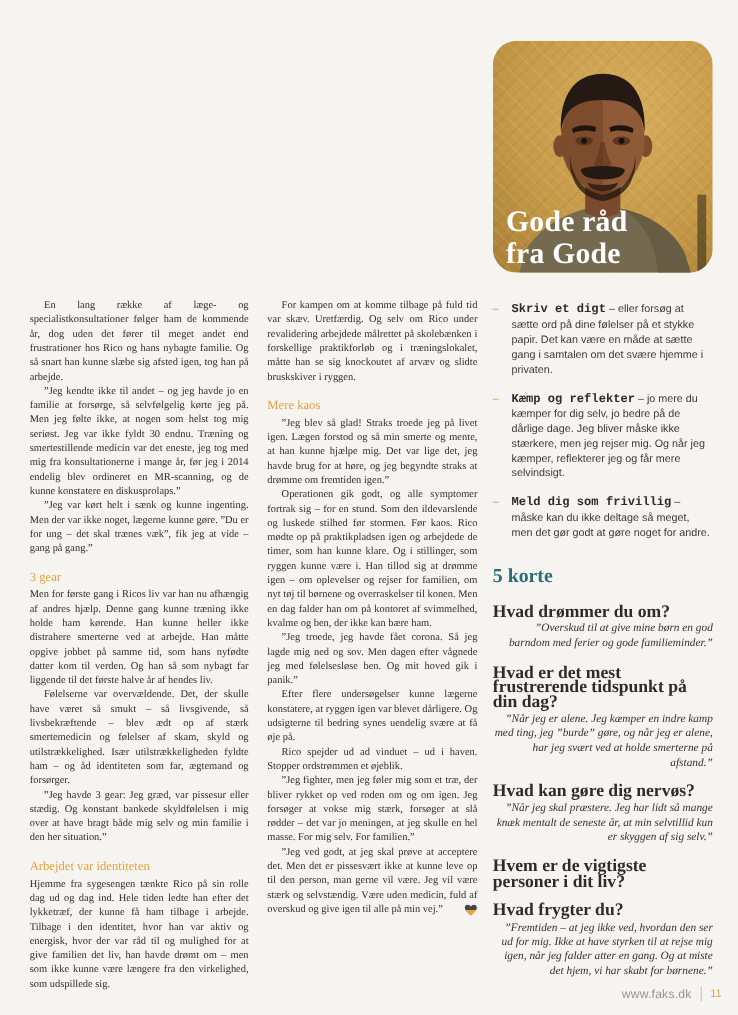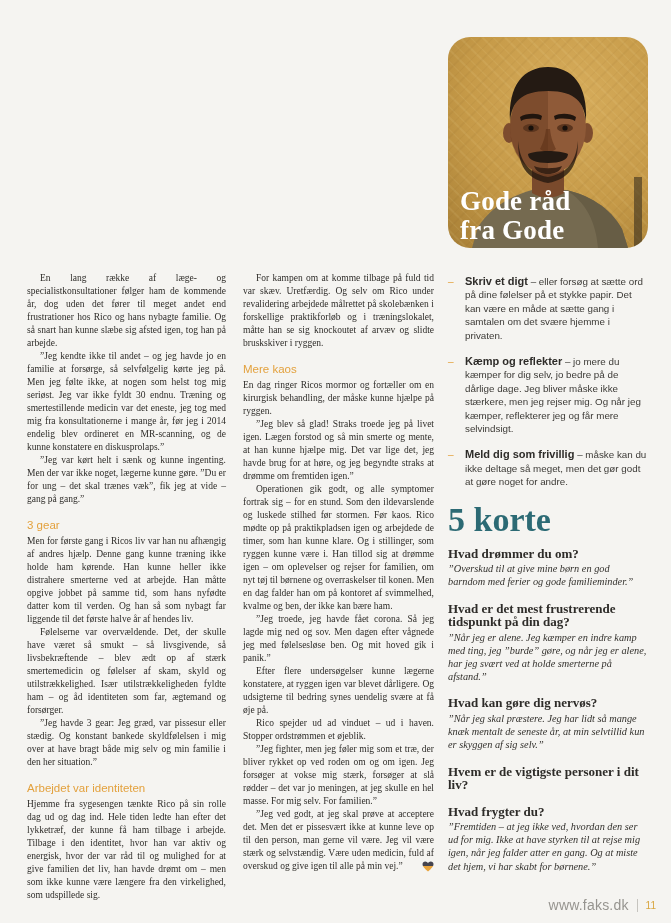--- a/index.html
+++ b/index.html
@@ -15,21 +15,21 @@
   .page{position:absolute;inset:0;}
   .col{position:absolute;top:272px;}
   .col1{left:27px;width:199px;}
   .col2{left:243px;width:191px;}
   .body{
     font-size:9.5px;line-height:13px;margin:0;
     text-align:justify;hyphens:auto;
   }
   .indent{text-indent:13px;}
   .subhead{
-    font-family:Liberation Sans, sans-serif;
+    font-family:Liberation Serif, serif;
     font-weight:400;font-size:11.5px;color:#e3a13d;
     margin:13px 0 4px 0;
   }
   .lastpara{position:relative;}
   .endmark{position:absolute;right:0;bottom:1px;line-height:0;}
 
   .sidebar{position:absolute;left:448px;top:37px;width:200px;}
   .portrait{position:relative;width:200px;height:211px;overflow:hidden;border-radius:22px;}
   .portrait svg{display:block;}
   .portrait-title{
@@ -41,37 +41,37 @@
 
   .tips{margin-top:27px;}
   .tip{
     display:flex;margin-bottom:13px;
     font-family:"Liberation Sans","DejaVu Sans",sans-serif;
     font-size:9.8px;line-height:13.4px;color:#3c3a36;
   }
   .tip-dash{flex:none;width:17px;color:#e3a13d;font-weight:bold;
     font-family:"Liberation Serif",serif;font-size:11px;}
   .tip-body{flex:1;}
-  .tip-lead{font-family:Liberation Sans, sans-serif;
+  .tip-lead{font-family:Liberation Mono, monospace;
     font-weight:bold;font-size:11px;color:#2e2c29;}
 
   .five-title{
-    color:#2c6a74;font-weight:bold;font-size:34px;line-height:28px;
+    color:#2c6a74;font-weight:bold;font-size:18px;line-height:28px;
     margin:17px 0 13px 0;
   }
   .qa{margin-bottom:13px;}
-  .q{font-weight:bold;font-size:13px;line-height:13.5px;margin-bottom:2px;font-family:Liberation Serif, serif;}
-  .a{font-style:italic;font-size:10.3px;line-height:13.2px;color:#33312d;}
+  .q{font-weight:bold;font-size:16px;line-height:13.5px;margin-bottom:2px;font-family:Liberation Serif, serif;}
+  .a{font-style:italic;font-size:10.3px;line-height:13.2px;color:#33312d;text-align:right;}
 
   .footer{
     position:absolute;right:15px;top:897px;
     display:flex;align-items:center;gap:8px;
     font-family:"Liberation Sans","DejaVu Sans",sans-serif;
   }
-  .footer-url{font-size:14px;color:#96948f;letter-spacing:0.2px;}
+  .footer-url{font-size:11px;color:#96948f;letter-spacing:0.2px;}
   .footer-divider{width:1px;height:13px;background:#c6c4bf;}
   .footer-page{font-size:10px;color:#d9a640;}
 </style>
 </head>
 <body>
 
 <div class="page">
 
   <div class="col col1">
     <p class="body indent">En lang række af læge- og specialistkonsultationer følger ham de kommende år, dog uden det fører til meget andet end frustrationer hos Rico og hans nybagte familie. Og så snart han kunne slæbe sig afsted igen, tog han på arbejde.</p>
@@ -81,21 +81,20 @@
     <p class="body">Men for første gang i Ricos liv var han nu afhængig af andres hjælp. Denne gang kunne træning ikke holde ham kørende. Han kunne heller ikke distrahere smerterne ved at arbejde. Han måtte opgive jobbet på samme tid, som hans nyfødte datter kom til verden. Og han så som nybagt far liggende til det første halve år af hendes liv.</p>
     <p class="body indent">Følelserne var overvældende. Det, der skulle have været så smukt – så livsgivende, så livsbekræftende – blev ædt op af stærk smertemedicin og følelser af skam, skyld og utilstrækkelighed. Især utilstrækkeligheden fyldte ham – og åd identiteten som far, ægtemand og forsørger.</p>
     <p class="body indent">”Jeg havde 3 gear: Jeg græd, var pissesur eller stædig. Og konstant bankede skyldfølelsen i mig over at have bragt både mig selv og min familie i den her situation.”</p>
     <h3 class="subhead">Arbejdet var identiteten</h3>
     <p class="body">Hjemme fra sygesengen tænkte Rico på sin rolle dag ud og dag ind. Hele tiden ledte han efter det lykketræf, der kunne få ham tilbage i arbejde. Tilbage i den identitet, hvor han var aktiv og energisk, hvor der var råd til og mulighed for at give familien det liv, han havde drømt om – men som ikke kunne være længere fra den virkelighed, som udspillede sig.</p>
   </div>
 
   <div class="col col2">
     <p class="body indent">For kampen om at komme tilbage på fuld tid var skæv. Uretfærdig. Og selv om Rico under revalidering arbejdede målrettet på skolebænken i forskellige praktikforløb og i træningslokalet, måtte han se sig knockoutet af arvæv og slidte bruskskiver i ryggen.</p>
     <h3 class="subhead">Mere kaos</h3>
-    <p class="body">En dag ringer Ricos mormor og fortæller om en kirurgisk behandling, der måske kunne hjælpe på ryggen.</p>
     <p class="body indent">”Jeg blev så glad! Straks troede jeg på livet igen. Lægen forstod og så min smerte og mente, at han kunne hjælpe mig. Det var lige det, jeg havde brug for at høre, og jeg begyndte straks at drømme om fremtiden igen.”</p>
     <p class="body indent">Operationen gik godt, og alle symptomer fortrak sig – for en stund. Som den ildevarslende og luskede stilhed før stormen. Før kaos. Rico mødte op på praktikpladsen igen og arbejdede de timer, som han kunne klare. Og i stillinger, som ryggen kunne være i. Han tillod sig at drømme igen – om oplevelser og rejser for familien, om nyt tøj til børnene og overraskelser til konen. Men en dag falder han om på kontoret af svimmelhed, kvalme og ben, der ikke kan bære ham.</p>
     <p class="body indent">”Jeg troede, jeg havde fået corona. Så jeg lagde mig ned og sov. Men dagen efter vågnede jeg med følelsesløse ben. Og mit hoved gik i panik.”</p>
     <p class="body indent">Efter flere undersøgelser kunne lægerne konstatere, at ryggen igen var blevet dårligere. Og udsigterne til bedring synes uendelig svære at få øje på.</p>
     <p class="body indent">Rico spejder ud ad vinduet – ud i haven. Stopper ordstrømmen et øjeblik.</p>
     <p class="body indent">”Jeg fighter, men jeg føler mig som et træ, der bliver rykket op ved roden om og om igen. Jeg forsøger at vokse mig stærk, forsøger at slå rødder – det var jo meningen, at jeg skulle en hel masse. For mig selv. For familien.”</p>
     <p class="body indent lastpara">
       <span>”Jeg ved godt, at jeg skal prøve at acceptere det. Men det er pissesvært ikke at kunne leve op til den person, man gerne vil være. Jeg vil være stærk og selvstændig. Være uden medicin, fuld af overskud og give igen til alle på min vej.”</span>
       <span class="endmark">
         <svg width="12" height="11" viewBox="0 0 24 22" aria-hidden="true">

